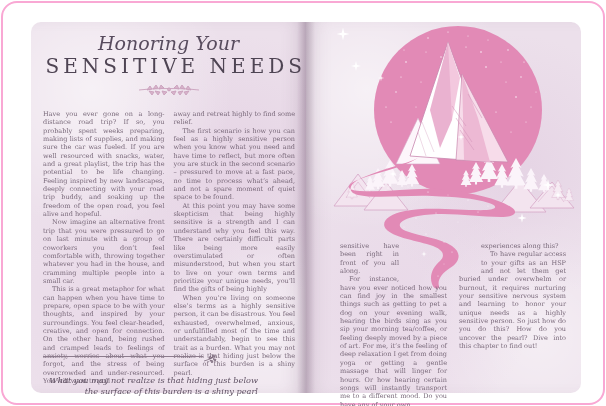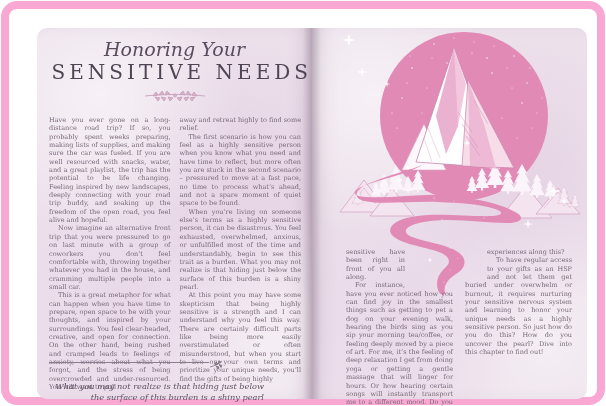--- a/index.html
+++ b/index.html
@@ -1,17 +1,17 @@
 <!DOCTYPE html>
 <html><head>
 <meta charset="utf-8">
 <style>
   html,body{margin:0;padding:0;width:606px;height:406px;background:#ffffff;overflow:hidden;}
   *{box-sizing:border-box;}
-  .frame{position:absolute;left:1px;top:1px;width:604px;height:404px;border:8px solid #f9a8d4;border-radius:16px;background:#ffffff;}
+  .frame{position:absolute;left:1px;top:1px;width:604px;height:404px;border:2px solid #f9a8d4;border-radius:16px;background:#ffffff;}
   .page{position:absolute;top:19px;height:371px;background:
       radial-gradient(circle at 22% 18%, rgba(255,255,255,.55), rgba(255,255,255,0) 38%),
       radial-gradient(circle at 75% 40%, rgba(221,196,220,.45), rgba(221,196,220,0) 45%),
       radial-gradient(circle at 35% 75%, rgba(228,206,228,.40), rgba(228,206,228,0) 40%),
       radial-gradient(circle at 85% 85%, rgba(255,255,255,.45), rgba(255,255,255,0) 35%),
       #ece0eb;}
   .page-left{left:28px;width:275px;border-radius:10px 0 0 10px;box-shadow:inset -16px 0 20px -12px rgba(110,80,110,.30);}
   .page-right{left:303px;width:275px;border-radius:0 10px 10px 0;box-shadow:inset 16px 0 20px -12px rgba(110,80,110,.26);}
   .spine{position:absolute;left:294px;top:19px;width:18px;height:371px;background:linear-gradient(to right,rgba(90,60,90,0),rgba(90,60,90,.22),rgba(90,60,90,0));pointer-events:none;}
 
@@ -69,22 +69,22 @@
 
     <div class="cols">
       <div class="col">
         <p>Have you ever gone on a long-distance road trip? If so, you probably spent weeks preparing, making lists of supplies, and making sure the car was fueled. If you are well resourced with snacks, water, and a great playlist, the trip has the potential to be life changing. Feeling inspired by new landscapes, deeply connecting with your road trip buddy, and soaking up the freedom of the open road, you feel alive and hopeful.</p>
         <p>Now imagine an alternative front trip that you were pressured to go on last minute with a group of coworkers you don’t feel comfortable with, throwing together whatever you had in the house, and cramming multiple people into a small car.</p>
         <p>This is a great metaphor for what can happen when you have time to prepare, open space to be with your thoughts, and inspired by your surroundings. You feel clear-headed, creative, and open for connection. On the other hand, being rushed and cramped leads to feelings of anxiety, worries about what you forgot, and the stress of being overcrowded and under-resourced. You will want to pull</p>
       </div>
       <div class="col">
         <p>away and retreat highly to find some relief.</p>
         <p>The first scenario is how you can feel as a highly sensitive person when you know what you need and have time to reflect, but more often you are stuck in the second scenario – pressured to move at a fast pace, no time to process what’s ahead, and not a spare moment of quiet space to be found.</p>
+        <p>At this point you may have some skepticism that being highly sensitive is a strength and I can understand why you feel this way. There are certainly difficult parts like being more easily overstimulated or often misunderstood, but when you start to live on your own terms and prioritize your unique needs, you’ll find the gifts of being highly</p>
         <p>When you’re living on someone else’s terms as a highly sensitive person, it can be disastrous. You feel exhausted, overwhelmed, anxious, or unfulfilled most of the time and understandably, begin to see this trait as a burden. What you may not realize is that hiding just below the surface of this burden is a shiny pearl.</p>
-        <p>At this point you may have some skepticism that being highly sensitive is a strength and I can understand why you feel this way. There are certainly difficult parts like being more easily overstimulated or often misunderstood, but when you start to live on your own terms and prioritize your unique needs, you’ll find the gifts of being highly</p>
       </div>
     </div>
 
     <div class="quote">
       <div class="rule-row">
         <div class="rule"></div>
         <span class="leaf-orn">
           <svg width="16" height="12" viewBox="0 0 16 12">
             <g stroke="#7d6c7e" stroke-width="0.8" fill="#9b8a9c">
               <path d="M1,8 C5,7 9,5 13,2" fill="none"></path>

